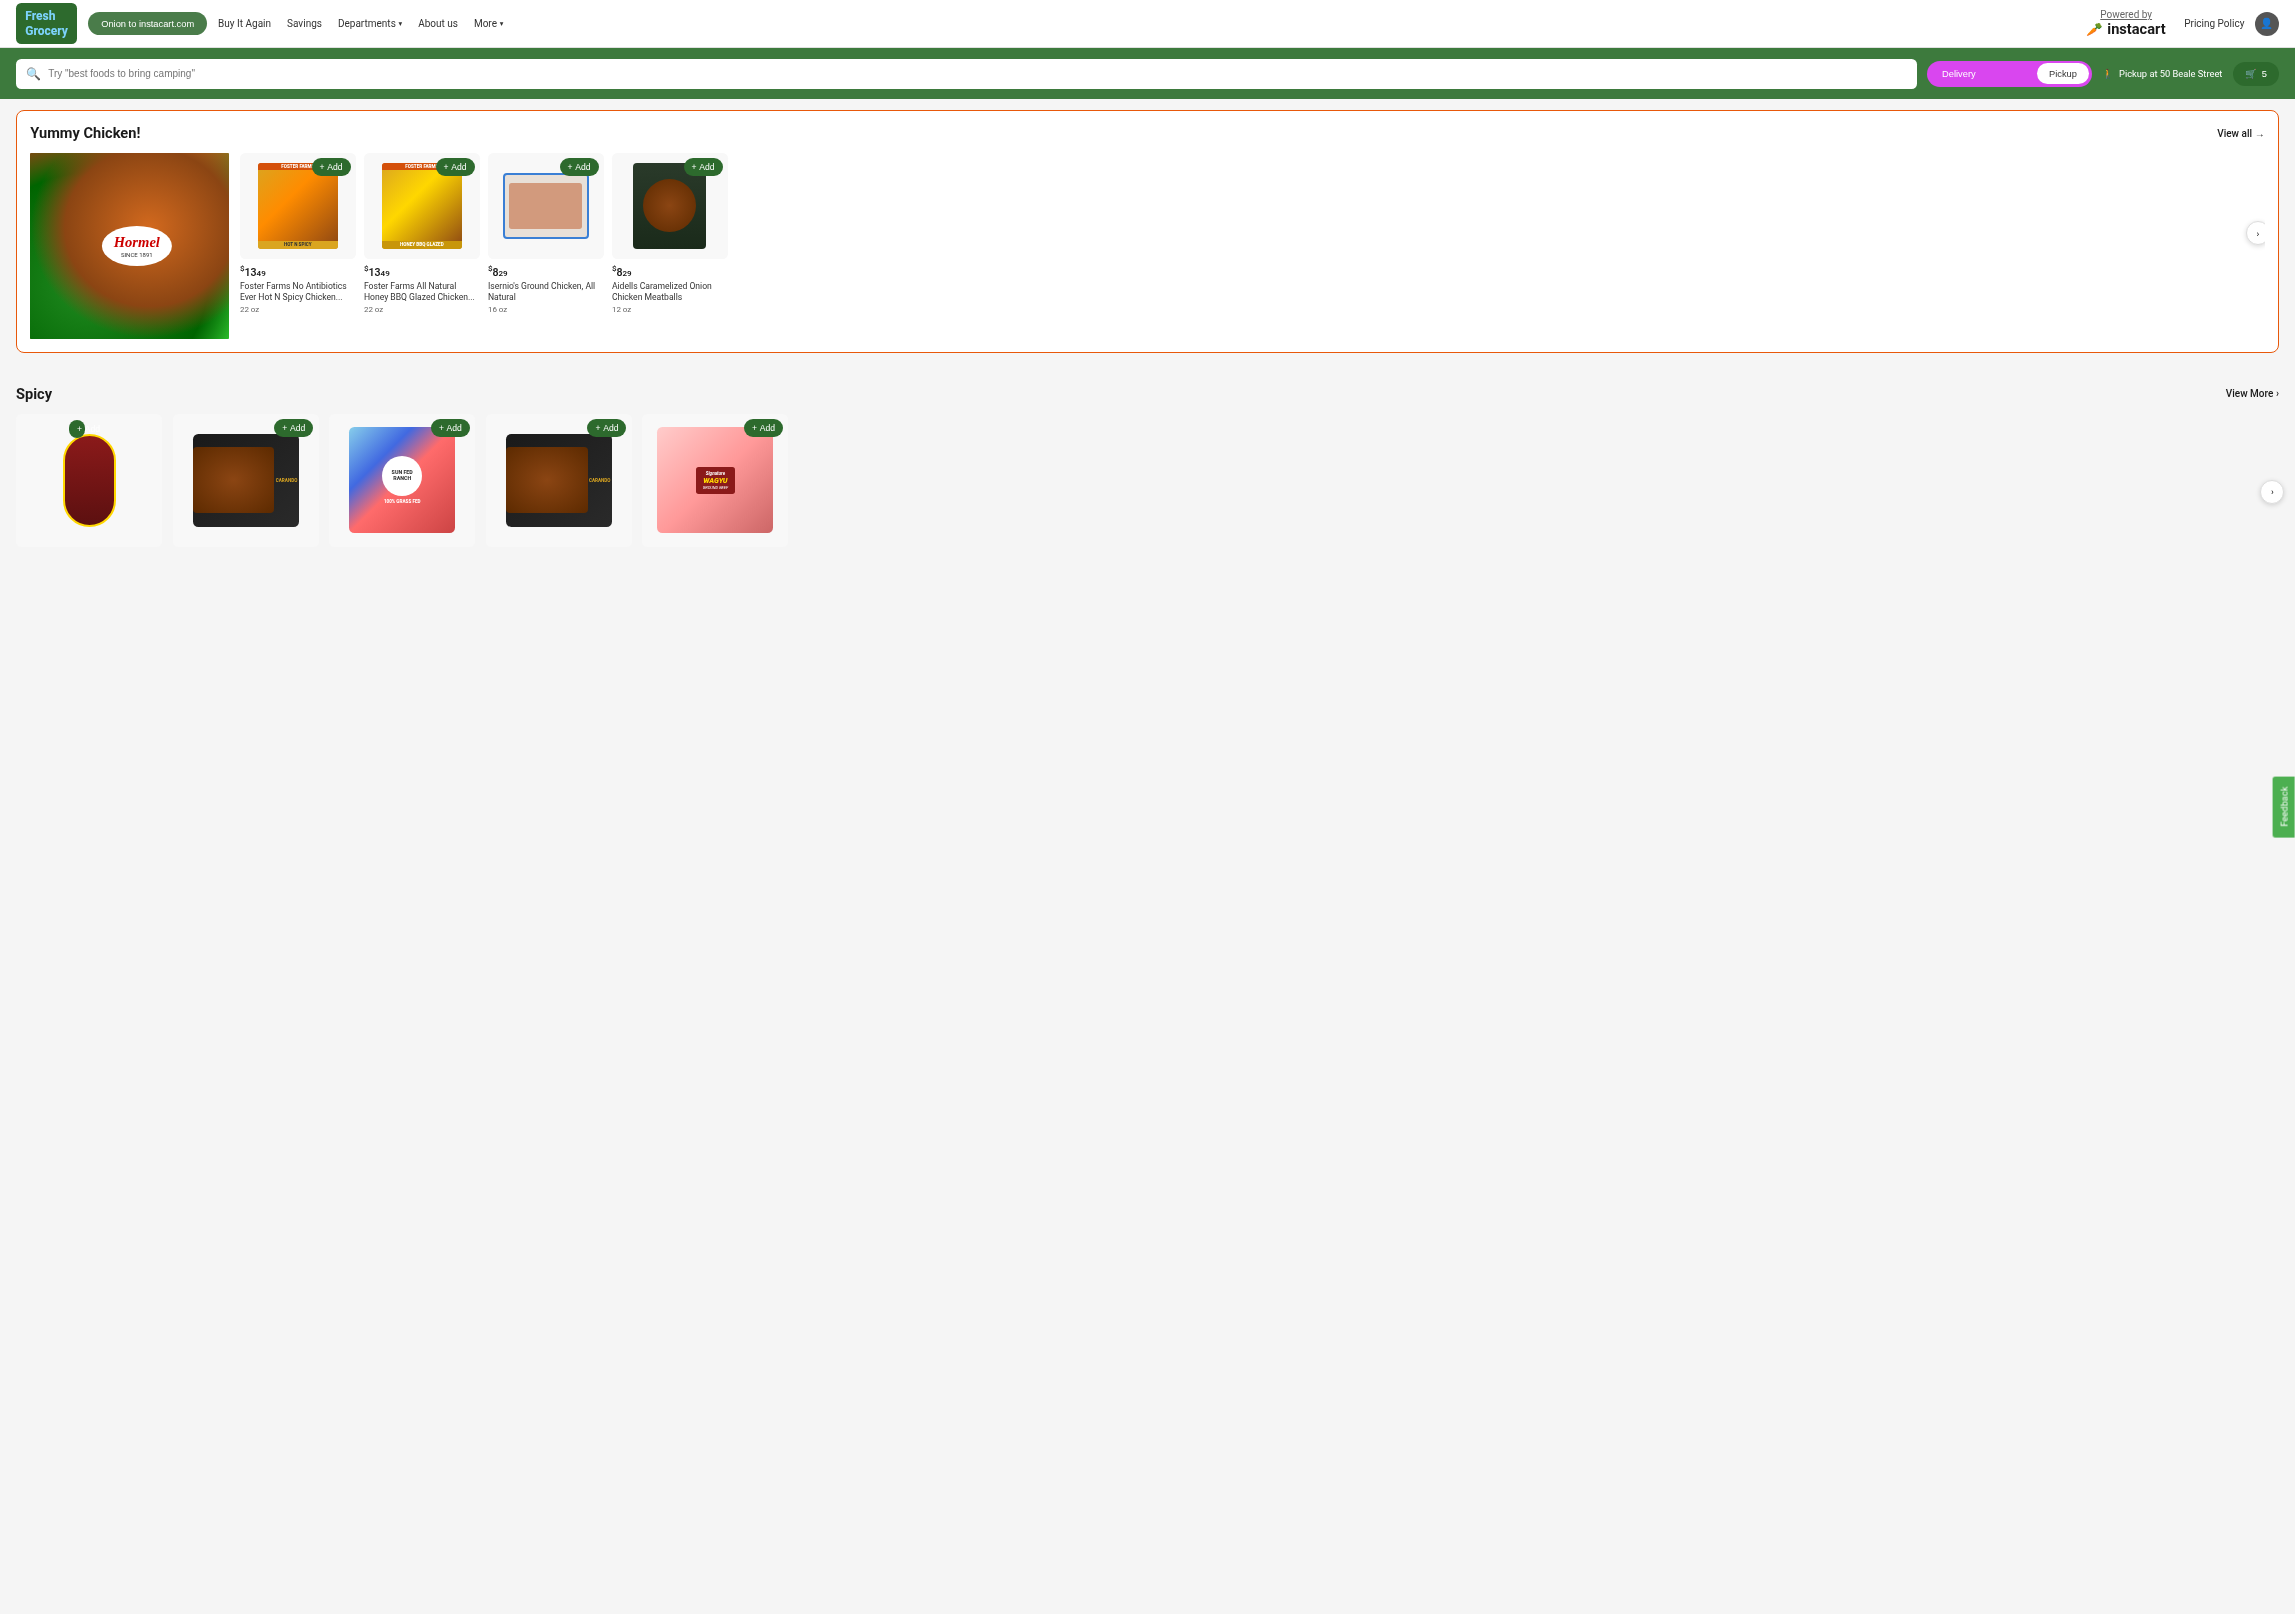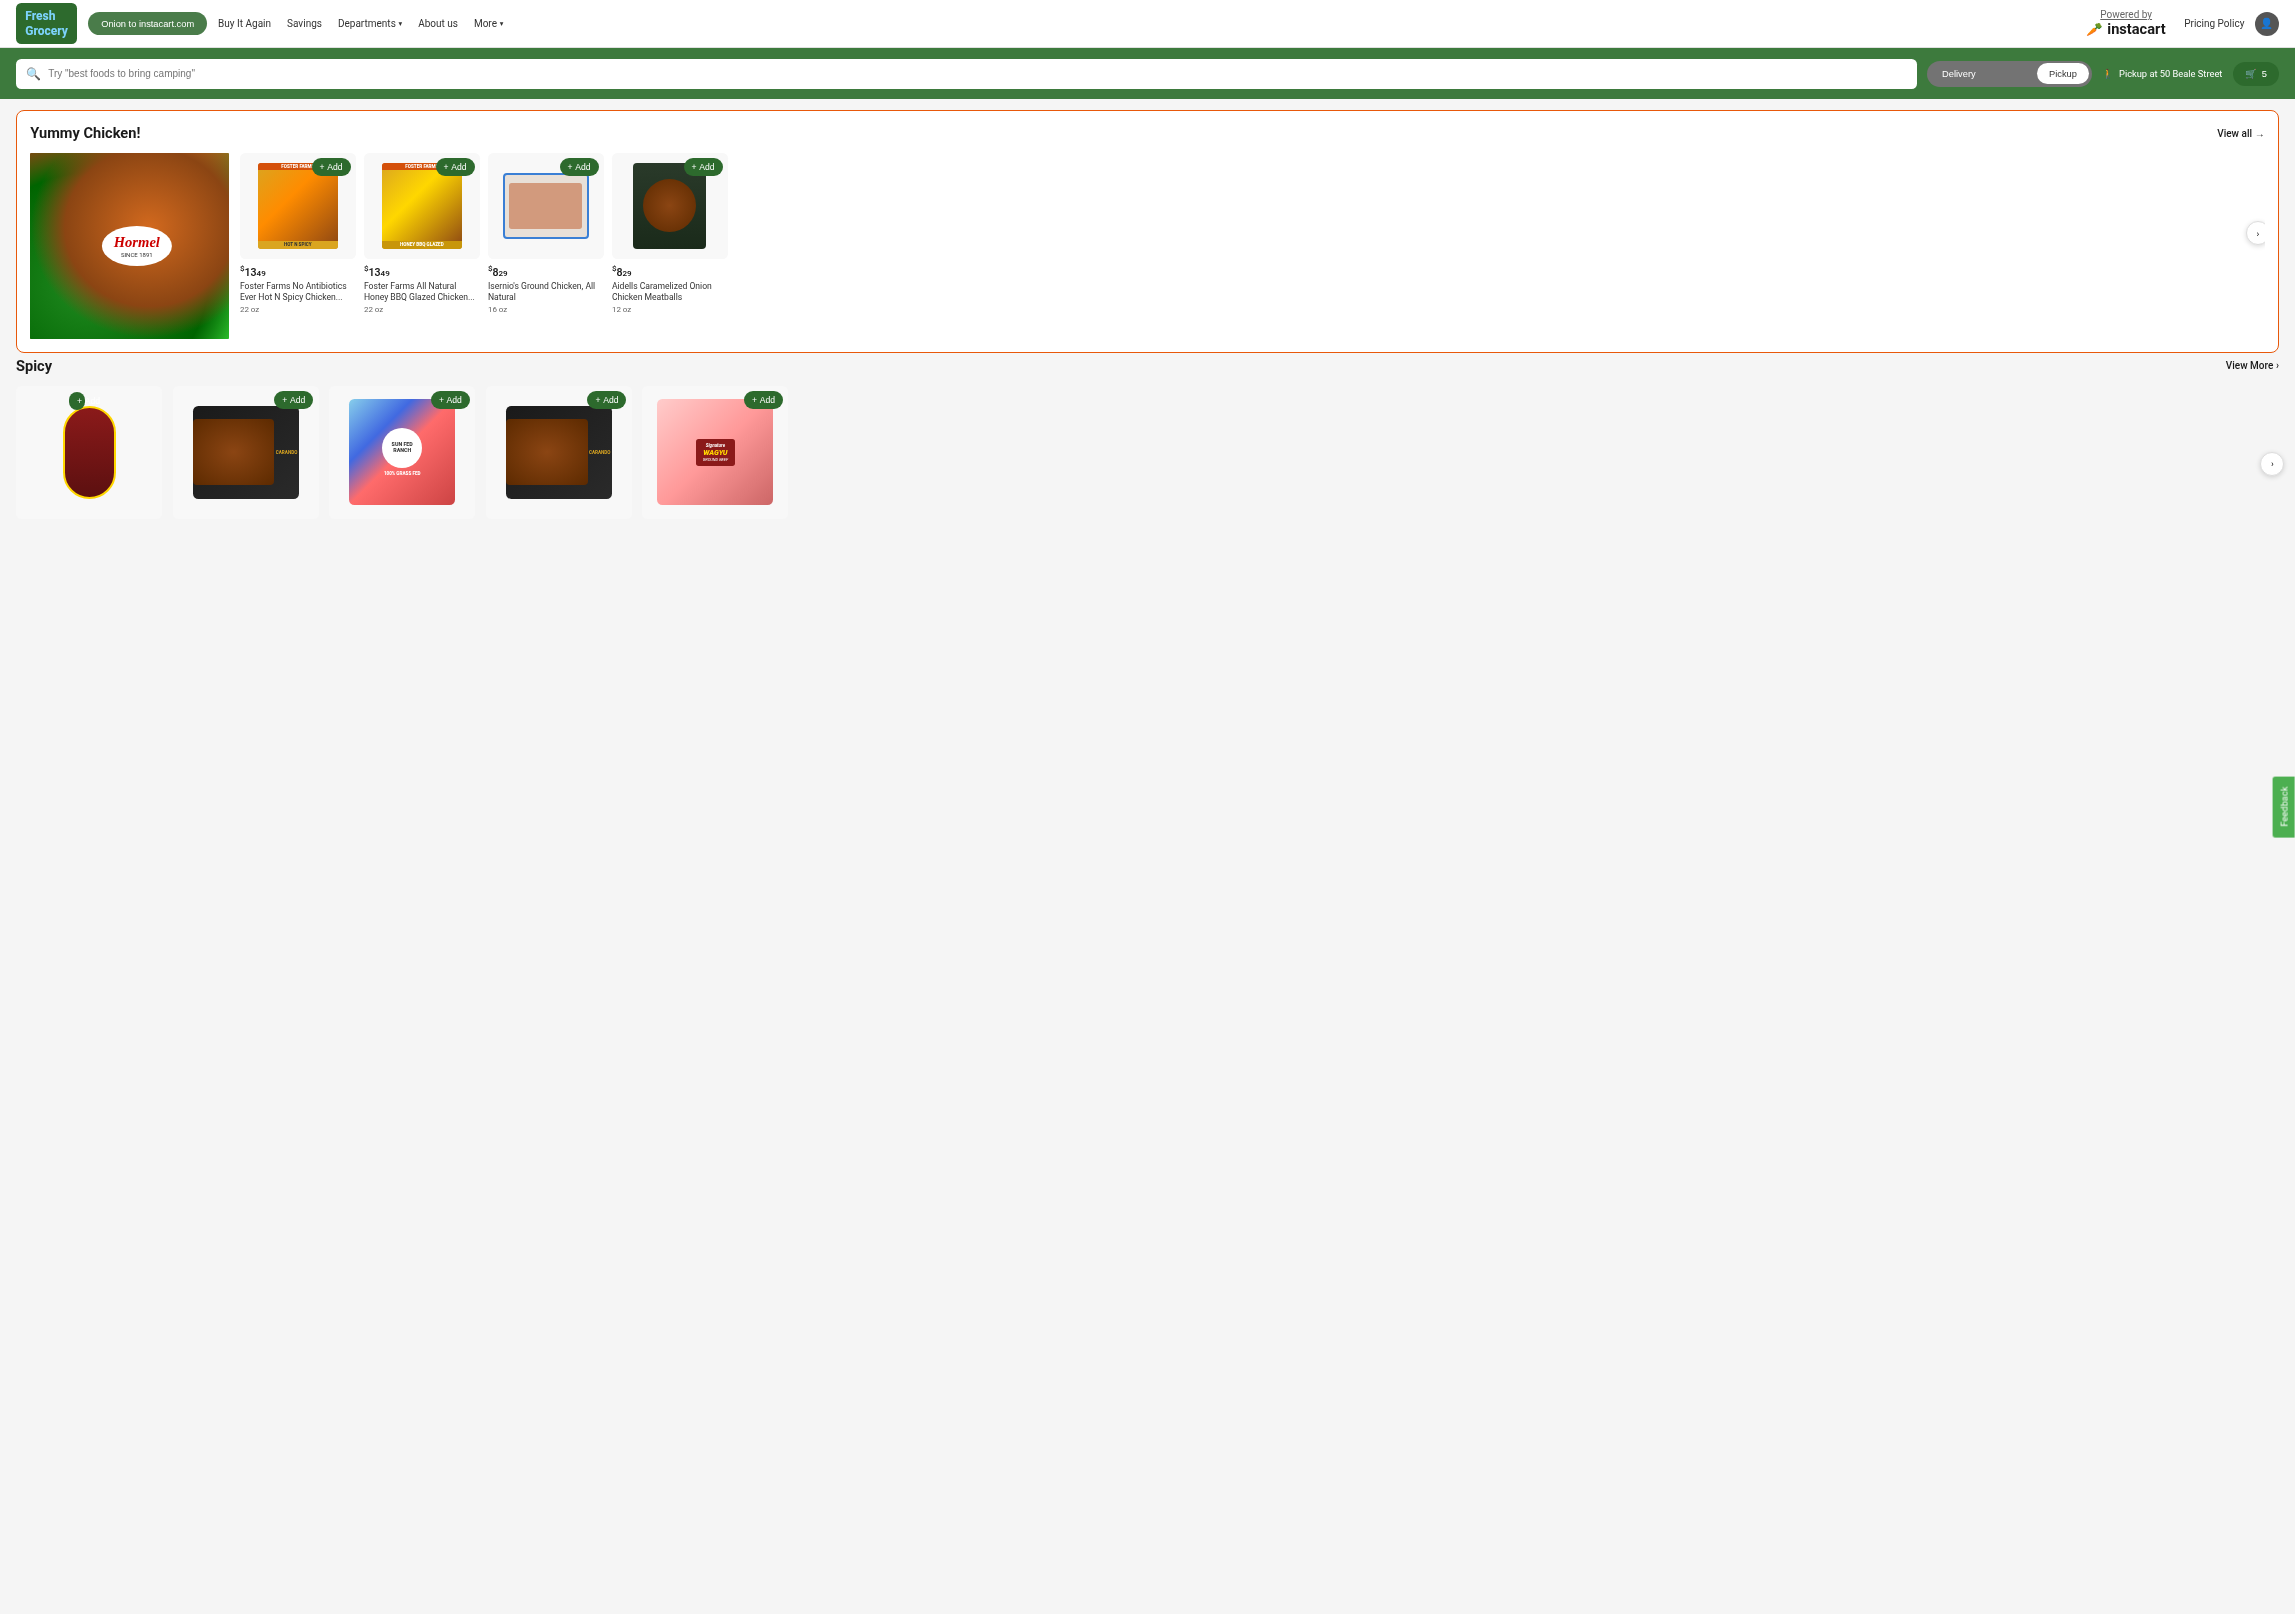--- a/index.html
+++ b/index.html
@@ -109,21 +109,21 @@
     .search-input {
       border: none;
       outline: none;
       font-size: 10px;
       color: #999;
       width: 100%;
       background: transparent;
     }
     .delivery-pickup {
       display: flex;
-      background: #737373;
+      background: #d946ef;
       border-radius: 16px;
       padding: 2.7px;
       gap: 1.3px;
     }
     .delivery-btn, .pickup-btn {
       border: none;
       border-radius: 13.3px;
       padding: 5.3px 12px;
       font-size: 9.3px;
       cursor: pointer;
@@ -156,21 +156,21 @@
     .main-content {
       padding: 10.6px 16px;
     }
 
     
     .section-card {
       background: #fff;
       border: 1.3px solid #e8580a;
       border-radius: 8px;
       padding: 13.3px;
-      margin-bottom: 4px;
+      margin-bottom: 32px;
     }
     .section-header {
       display: flex;
       justify-content: space-between;
       align-items: center;
       margin-bottom: 10.6px;
     }
     .section-title {
       font-size: 14.6px;
       font-weight: 700;

